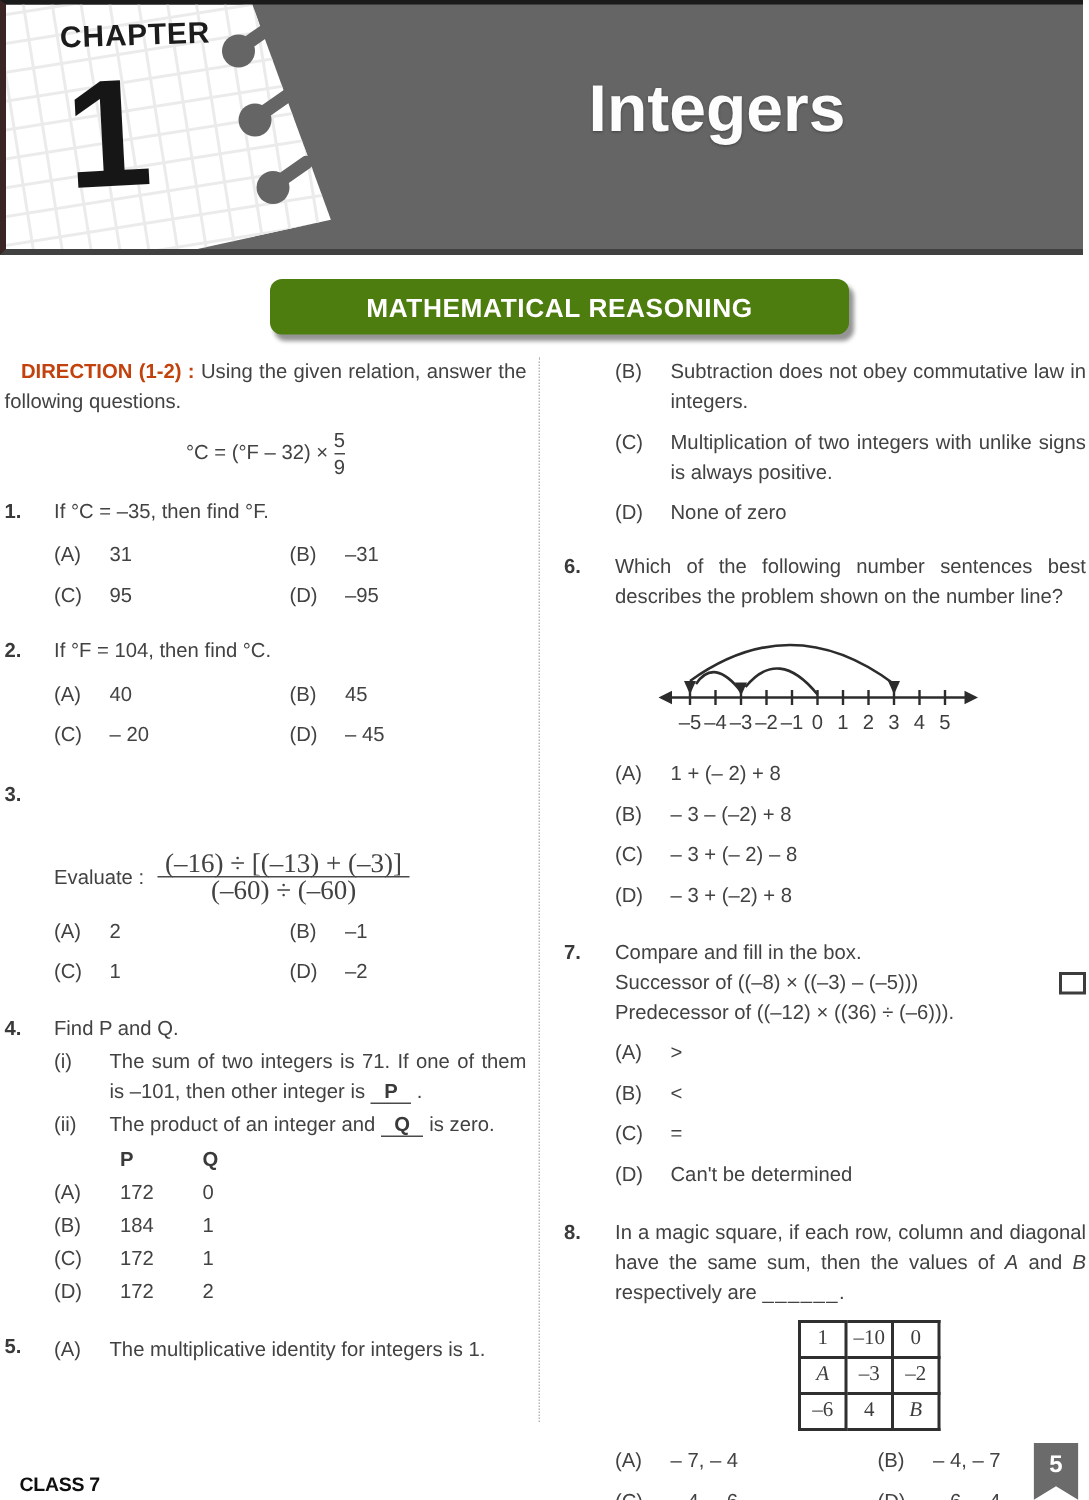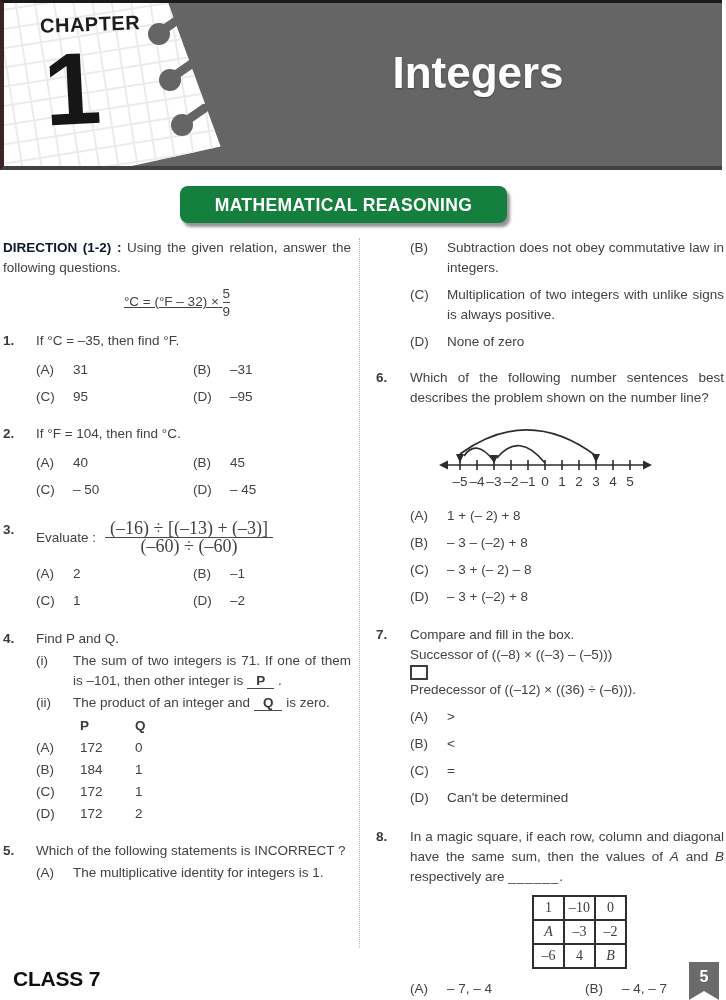--- a/index.html
+++ b/index.html
@@ -42,70 +42,70 @@
   }
   .knob { position: absolute; width: 22px; height: 22px; border-radius: 50%; background: #656565; }
   .stem { position: absolute; width: 34px; height: 9px; border-radius: 5px; background: #656565; }
   .band-title {
     position: absolute; left: 240px; right: 10px; top: 60px;
     text-align: center; color: #fdfdfd; font-size: 44px; font-weight: bold;
     text-shadow: 0 1px 2px rgba(0,0,0,0.35);
   }
   
   .section-banner {
-    position: absolute; left: 180px; top: 186px; width: 327px; height: 37px;
-    background: #15803d; border-radius: 8px;
+    position: absolute; left: 180px; top: 186px; width: 386px; height: 37px;
+    background: #4d7c0f; border-radius: 8px;
     display: flex; align-items: center; justify-content: center;
     color: #fff; font-size: 17.5px; font-weight: bold; letter-spacing: 0.4px;
     box-shadow: 3px 4px 3px #949494;
   }
   
   .content { position: absolute; top: 238px; left: 3px; right: 2px; bottom: 52px; display: flex; }
   .col-left  { width: 356px; padding-right: 8px; }
   .col-right { flex: 1; border-left: 1px dotted #b8b8b8; padding-left: 16px; }
   .just { text-align: justify; }
-  b, .bold { font-weight: bold; color: #0f172a; }
+  b, .bold { font-weight: bold; color: #c2410c; margin-left: 11px; }
   .q { display: grid; grid-template-columns: 33px 1fr; margin-bottom: 13px; }
   .col-right .q { grid-template-columns: 34px 1fr; }
   .qnum { font-weight: bold; color: #3a3a3a; }
   .opts2 { display: grid; grid-template-columns: 37px 120px 37px 1fr; row-gap: 7px; margin-top: 9px; }
   .opts2.wide { grid-template-columns: 37px 138px 37px 1fr; }
   .opt-row1 { display: grid; grid-template-columns: 37px 1fr; margin-top: 7px; }
   .sub-row  { display: grid; grid-template-columns: 37px 1fr; margin-top: 2px; }
   
   .frac { display: inline-block; text-align: center; vertical-align: middle; line-height: 17px; }
   .frac .den { display: block; border-top: 1.5px solid #4a4a4a; }
-  .formula { text-align: center; margin: 7px 0 11px 0; text-decoration: underline; }
-  .q3row { display: flex; align-items: center; gap: 9px; }
+  .formula { text-align: center; margin: 7px 0 11px 0; }
+  .q3row { display: flex; align-items: center; gap: 9px; margin-top: 47px; }
   .serif { font-family: "Liberation Serif", serif; font-size: 18px; }
   .serif .num, .serif .den { padding: 0 5px; }
   
   .blank { font-weight: bold; color:#3a3a3a; border-bottom: 1.5px solid #4a4a4a; padding: 0 9px; }
   .long-blank { letter-spacing: 1px; }
   
   .pq-head { display: grid; grid-template-columns: 44px 55px 1fr; font-weight: bold; color:#3a3a3a; margin-top: 3px; }
   .pq-row  { display: grid; grid-template-columns: 44px 55px 1fr; margin-top: 2px; }
   
   .nl-wrap { margin: 5px 0 3px 28px; }
   .nl-wrap svg text { font-family: "Liberation Sans", sans-serif; font-size: 13.5px; fill: #3d3d3d; }
   
-  .cmp-line { display: flex; justify-content: space-between; align-items: flex-start; flex-direction: column; }
+  .cmp-line { display: flex; justify-content: space-between; align-items: center; }
   .cmpbox { width: 18px; height: 15px; border: 2px solid #3c3c3c; display: inline-block; background:#fff; }
   
   .magic { border-collapse: collapse; margin: 8px 0 10px 122px; font-family: "Liberation Serif", serif; }
   .magic td {
     width: 31px; height: 24px; border: 2px solid #2f2f2f;
     text-align: center; font-size: 14px; color: #3d3d3d; background: #fff;
   }
   .magic td.var { font-style: italic; }
   .ital { font-style: italic; }
   
   .footer-class {
-    position: absolute; left: 13px; bottom: 11px;
-    font-weight: bold; font-size: 21px; color: #0f0f0f; letter-spacing: -0.2px;
+    position: absolute; left: 13px; bottom: 0;
+    font-weight: bold; font-size: 13px; color: #0f0f0f; letter-spacing: -0.2px;
   }
   .page-badge {
     position: absolute; right: 7px; bottom: 0; width: 30px; height: 38px;
     background: #6b6b6b; color: #fff; font-weight: bold; font-size: 16px;
     text-align: center; line-height: 29px;
     clip-path: polygon(0 0, 100% 0, 100% 100%, 50% 76%, 0 100%);
   }
 </style>
 </head>
 <body>
@@ -160,21 +160,21 @@
     <div class="q" style="margin-top:17px;">
       <span class="qnum">2.</span>
       <div>
         <div class="just">If °F = 104, then find °C.</div>
         <div class="opts2">
           <span>(A)</span>
             <span>40</span>
           <span>(B)</span>
             <span>45</span>
           <span>(C)</span>
-            <span>– 50</span>
+            <span>– 20</span>
           <span>(D)</span>
             <span>– 45</span>
         </div>
       </div>
     </div>
 
     <div class="q" style="margin-top:20px;">
       <span class="qnum">3.</span>
       <div>
         <div class="q3row">
@@ -238,21 +238,20 @@
           <span>(D)</span>
             <span>172</span>
             <span>2</span>
         </div>
       </div>
     </div>
 
     <div class="q" style="margin-top:17px;">
       <span class="qnum">5.</span>
       <div>
-        <div class="just">Which of the following statements is INCORRECT ?</div>
         <div class="opt-row1" style="margin-top:2px;">
           <span>(A)</span>
           <div class="just">The multiplicative identity for integers is 1.</div>
         </div>
       </div>
     </div>
   </div>
 
   <div class="col-right">
 

